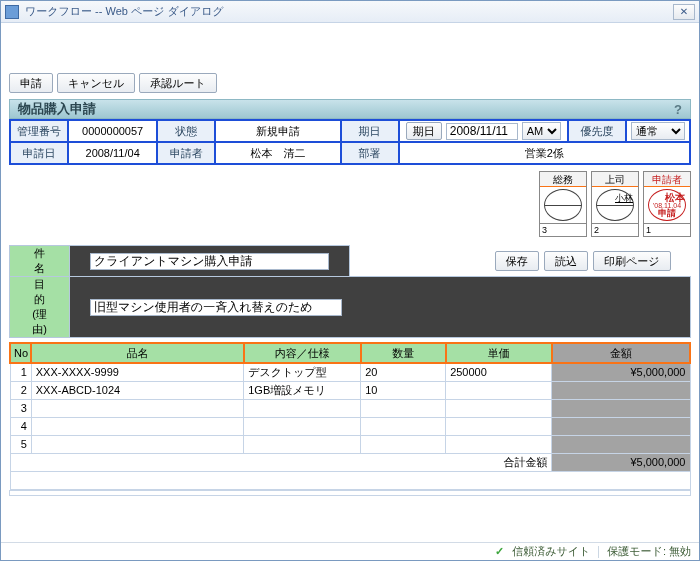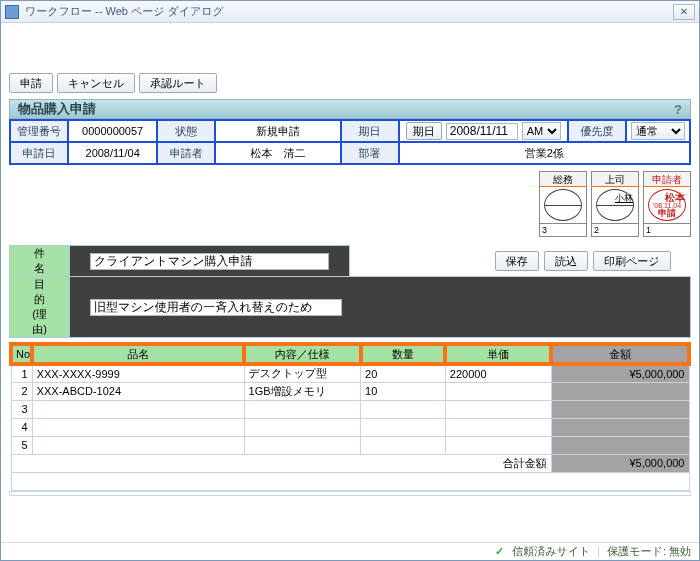--- a/index.html
+++ b/index.html
@@ -37,21 +37,21 @@
   .circle .red-word { color:#c62020; font-weight:bold; position:absolute; bottom:0; left:0; right:0; text-align:center; font-size:9px; }
 
   table.subject { width:100%; border-collapse:collapse; margin-top:8px; }
   table.subject td { border:1px solid #b6c8de; height:20px; padding:0 20px; }
   td.ghcell { background:#a5e0a5; text-align:center; width:60px; }
   td.gvcell { background:#404040; }
   .subj-btns { text-align:right; }
   .subj-btns .btn { margin-left:2px; }
 
   table.items { width:100%; border-collapse:collapse; margin-top:4px; table-layout:fixed; }
-  table.items th { background:#a5e0a5; border:4px solid #f97316; height:20px; font-weight:normal; font-size:11px; padding:0 3px; }
+  table.items th { background:#a5e0a5; border:2px solid #f97316; height:20px; font-weight:normal; font-size:11px; padding:0 3px; }
   table.items td { border:1px solid #c6d4e6; height:18px; padding:0 4px; font-size:11px; background:#fff; }
   table.items td.amt, table.items th.amt { background:#a3a3a3; }
   col.no { width:20px; }
   col.name { width:200px; }
   col.spec { width:110px; }
   col.qty { width:80px; }
   col.price { width:100px; }
   col.amount { width:130px; }
   td.r { text-align:right; }
 
@@ -185,21 +185,21 @@
         <th>単価</th>
         <th class="amt">金額</th>
       </tr>
         </thead>
       <tbody id="items-body">
           <tr>
             <td class="r">1</td>
             <td>XXX-XXXX-9999</td>
             <td>デスクトップ型</td>
             <td>20</td>
-            <td>220000</td>
+            <td>250000</td>
             <td class="r amt">¥5,000,000</td>
           </tr>
           <tr>
             <td class="r">2</td>
             <td>XXX-ABCD-1024</td>
             <td>1GB増設メモリ</td>
             <td>10</td>
             <td></td>
             <td class="r amt"></td>
           </tr>

